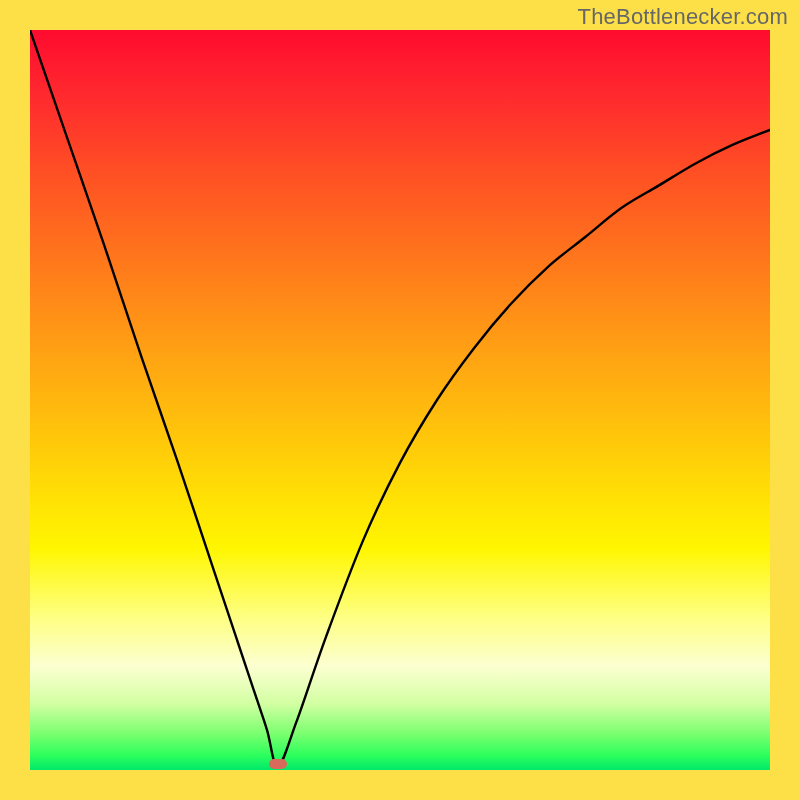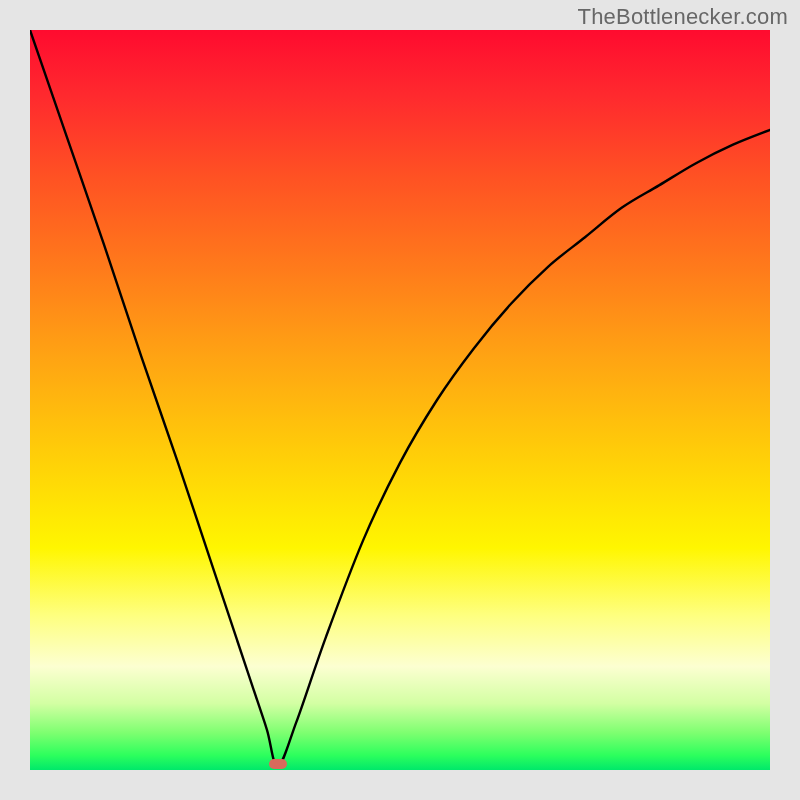--- a/index.html
+++ b/index.html
@@ -1,21 +1,21 @@
 <!DOCTYPE html>
 <html><head>
 <meta charset="utf-8">
 <style>
   * { margin: 0; padding: 0; box-sizing: border-box; }
   html, body { width: 800px; height: 800px; overflow: hidden; background: #000; }
   .frame {
     position: relative;
     width: 800px;
     height: 800px;
-    background: #e5e5e5;
+    background: #fde047;
   }
   .watermark {
     position: absolute;
     top: 4px;
     right: 12px;
     font-family: Arial, Helvetica, sans-serif;
     font-size: 22px;
     color: #676767;
     letter-spacing: 0.2px;
     z-index: 3;

